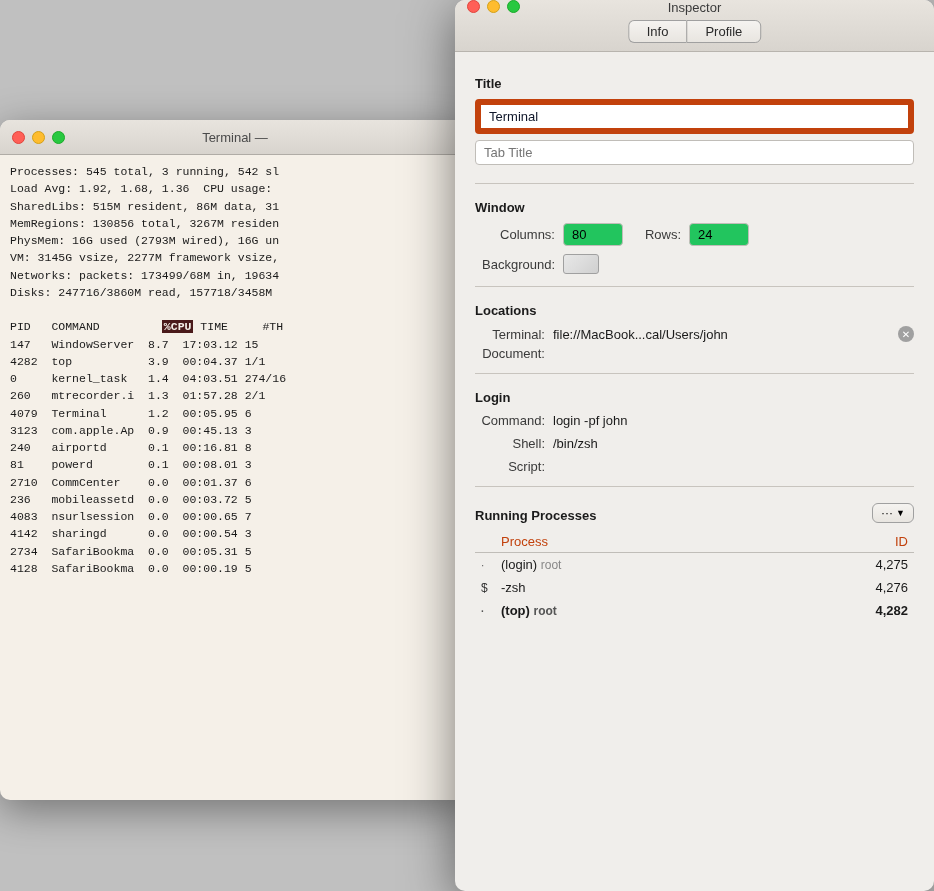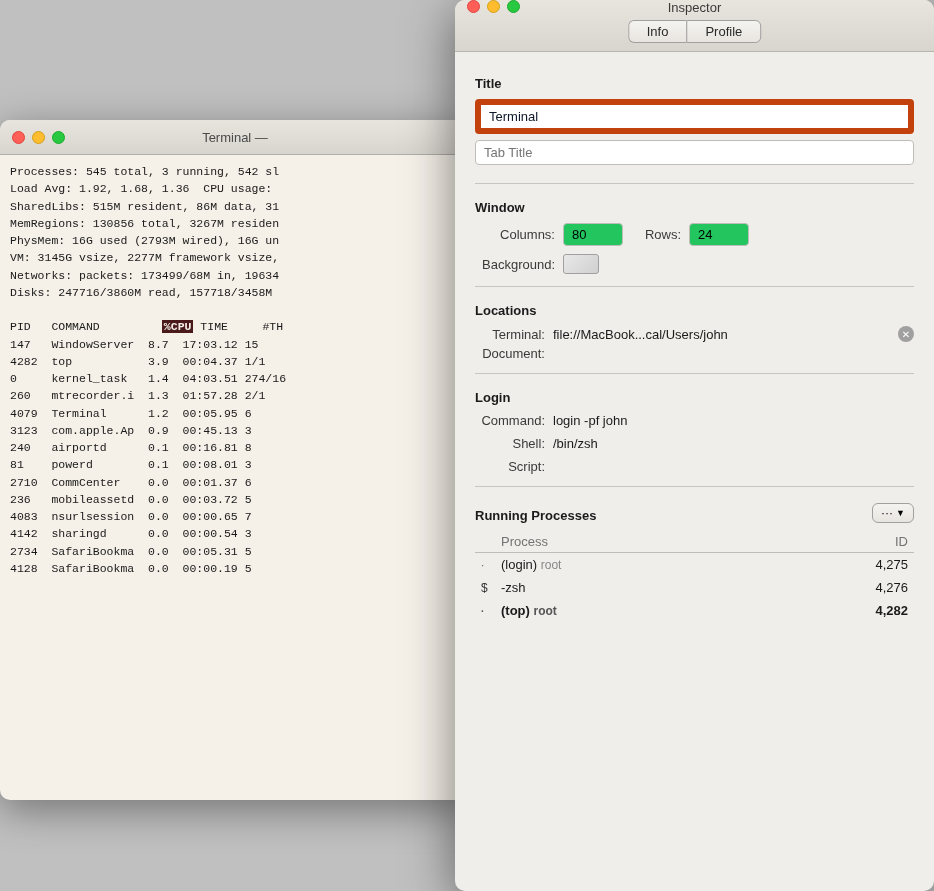--- a/index.html
+++ b/index.html
@@ -257,21 +257,21 @@
       align-items: center;
       gap: 3px;
     }
 
     .process-table {
       width: 100%;
       border-collapse: collapse;
     }
     .process-table th {
       font-size: 13px;
-      color: #737373;
+      color: #c2410c;
       text-align: left;
       padding: 3px 6px;
       border-bottom: 1px solid #c0bdb8;
       font-weight: 400;
     }
     .process-table th.right { text-align: right; }
     .process-table td {
       font-size: 13px;
       color: #1a1a1a;
       padding: 4px 6px;

